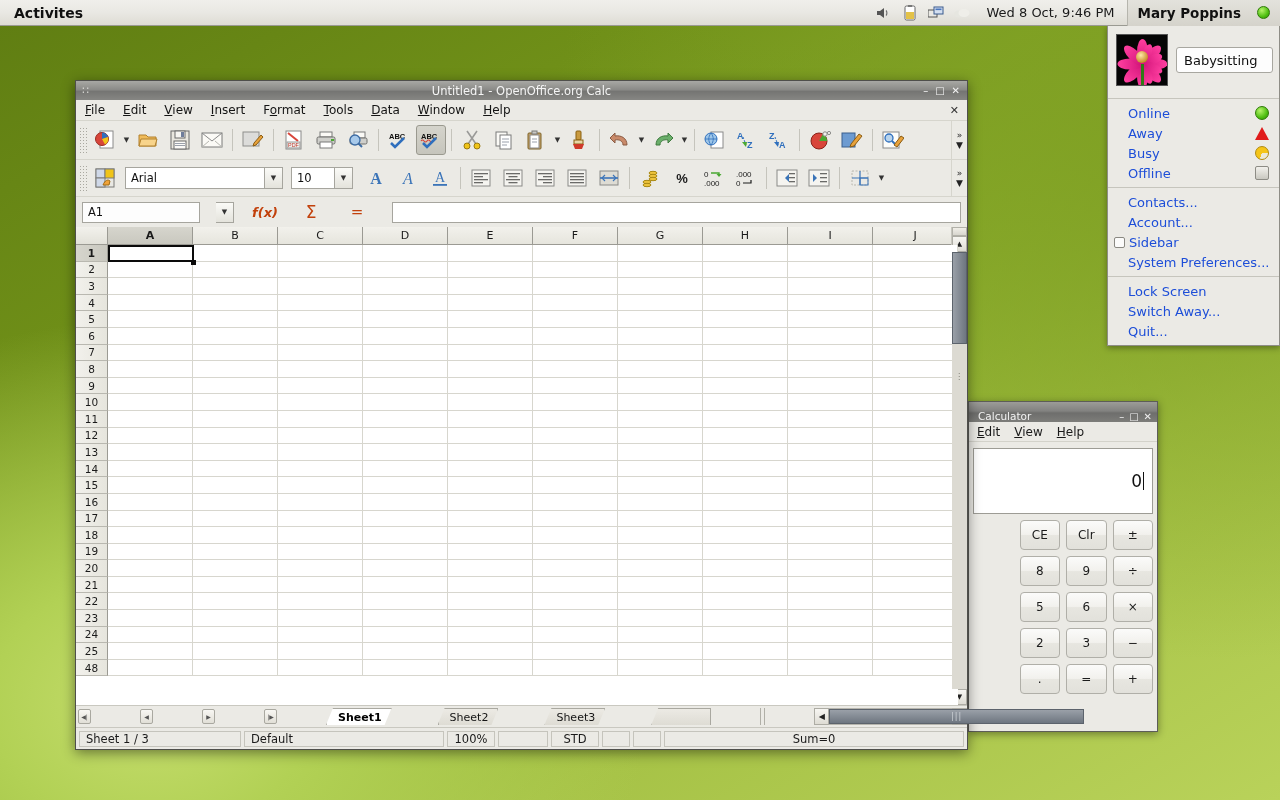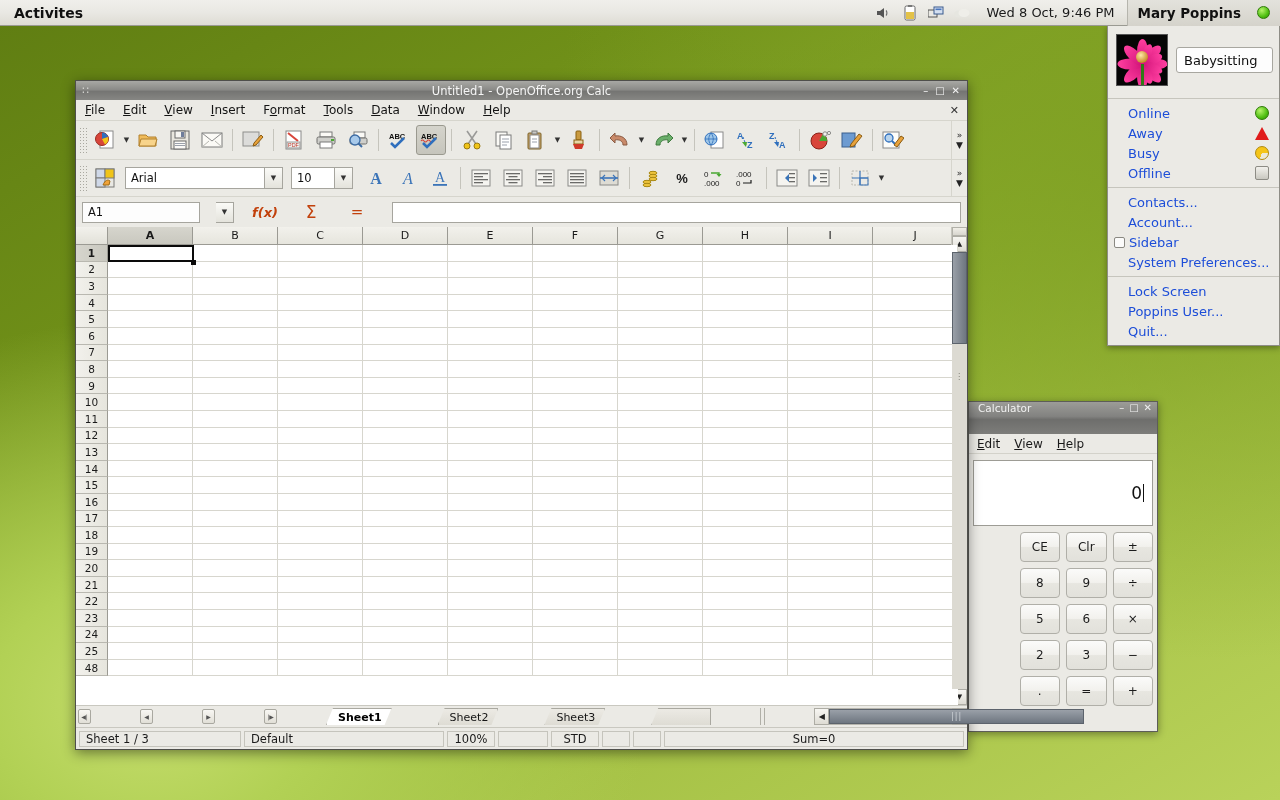--- a/index.html
+++ b/index.html
@@ -113,23 +113,23 @@
   
   #calc-win {
     position: absolute; left: 968px; top: 401px;
     width: 190px; height: 331px;
     background: #ebeae5;
     border: 1px solid #5d5d58;
     z-index: 40;
     box-shadow: 0 2px 8px rgba(0,0,0,.4);
   }
   #calc-title {
-    height: 32px;
+    height: 20px;
     background: linear-gradient(to bottom,#9c9c98 0%, #828280 45%, #6e6e6c 55%, #7d7d7a 100%);
-    display:flex; align-items:flex-start; color:#f2f2f2; font-size:10.5px;
+    display:flex; align-items:flex-end; color:#f2f2f2; font-size:10.5px;
     padding-left: 9px;
   }
   #calc-title .tbtns { margin-left:auto; display:flex; gap:5px; padding-right:5px; font-size:10px; color:#efefef; }
   #calc-menubar {
     height: 20px; display:flex; align-items:center; gap:14px;
     padding-left: 8px; font-size: 12px; color:#1a1a1a;
     background:#ebeae5; border-bottom:1px solid #d3d2ca;
   }
   #calc-menubar span u { text-decoration: underline; }
   #calc-display {
@@ -425,21 +425,21 @@
   <div class="menu-row">
     <span class="mlabel">System Preferences...</span>
   </div>
 
   <div class="menu-sep"></div>
 
   <div class="menu-row">
     <span class="mlabel">Lock Screen</span>
   </div>
   <div class="menu-row">
-    <span class="mlabel">Poppins User...</span>
+    <span class="mlabel">Switch Away...</span>
   </div>
   <div class="menu-row">
     <span class="mlabel">Quit...</span>
   </div>
 </div>
 
 <div id="calc-win">
   <div id="calc-title">
     <span>Calculator</span>
     <span class="tbtns">

